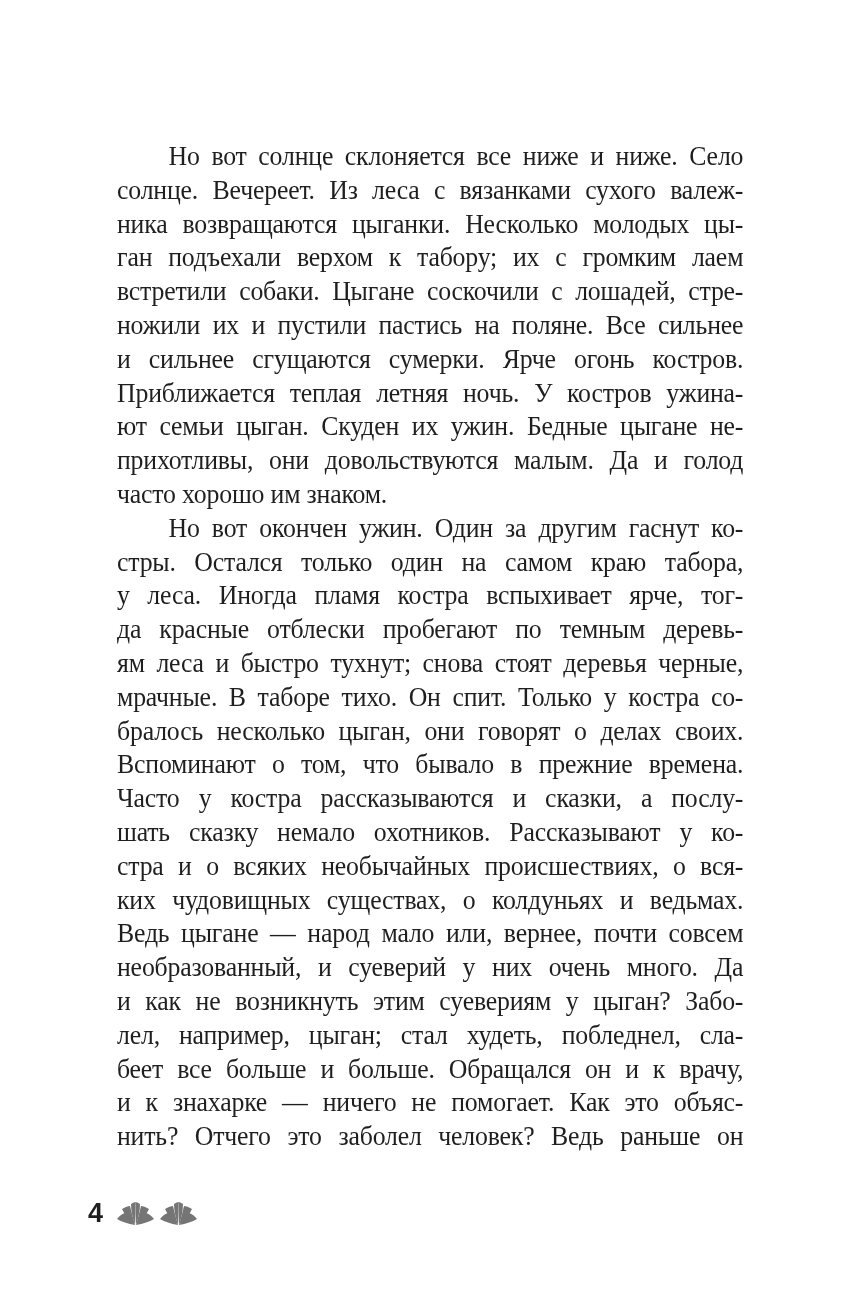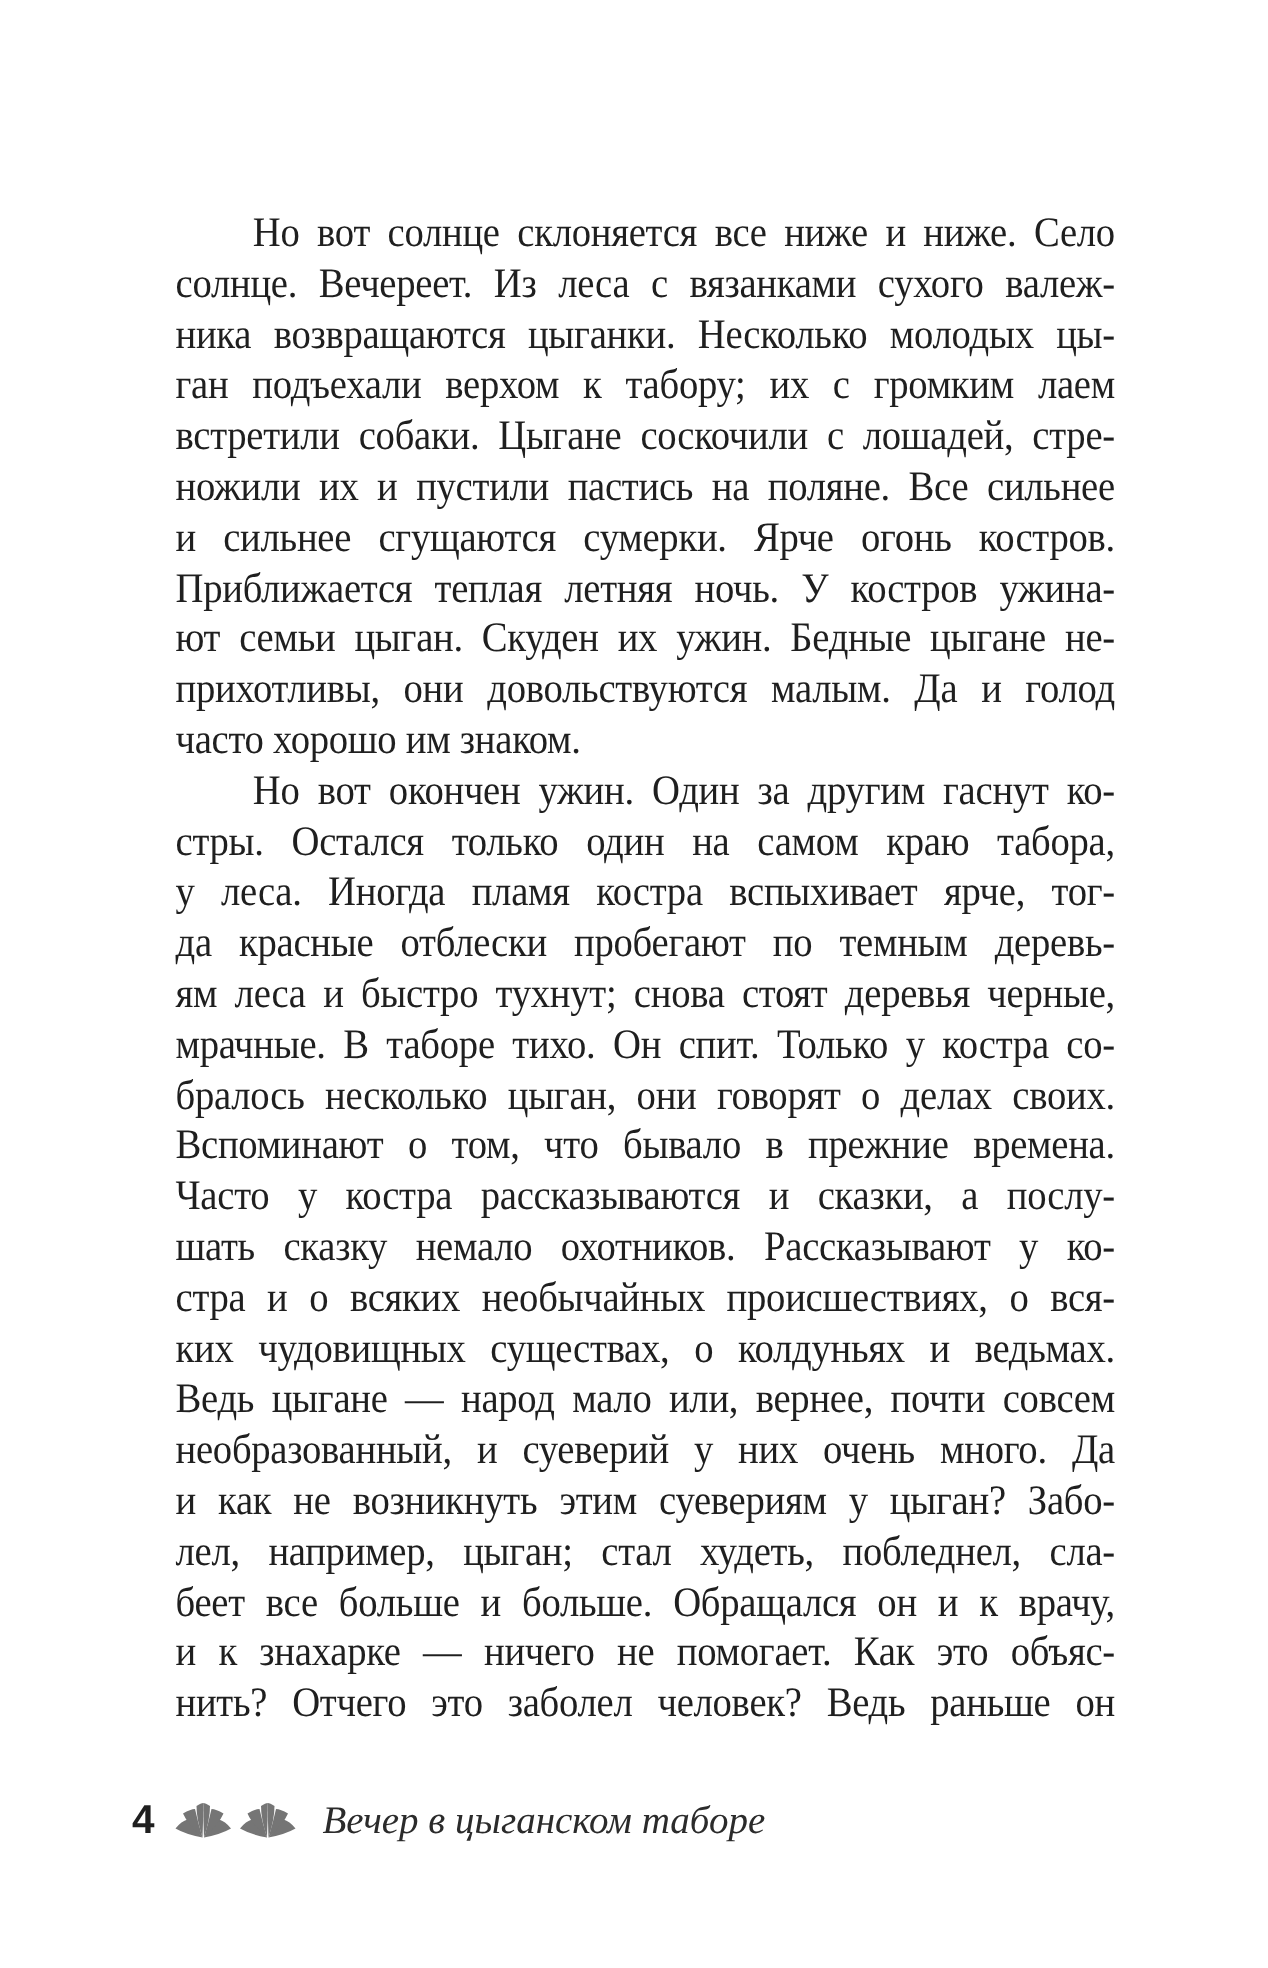--- a/index.html
+++ b/index.html
@@ -110,16 +110,15 @@
           <path d="M19 23 Q8 21 1 17 Q5 12 9 11 Q13 16 19 23 Z"></path>
           <path d="M19 23 Q9 14 6 7 Q11 4 14 4 Q16 13 19 23 Z"></path>
           <path d="M19 23 Q15 11 15 2 Q18 0 19.5 0 Q19.5 12 19 23 Z"></path>
           <path d="M20 23 Q31 21 38 17 Q34 12 30 11 Q26 16 20 23 Z"></path>
           <path d="M20 23 Q30 14 33 7 Q28 4 25 4 Q23 13 20 23 Z"></path>
           <path d="M20 23 Q24 11 24 2 Q21 0 19.5 0 Q19.5 12 20 23 Z"></path>
         </g>
         <use href="#leafmotif" x="43"></use>
       </g>
     </svg>
-    <span class="running-title">Вечер в цыганском таборе</span>
   </div>
 
 </div>
 
 </body></html>

